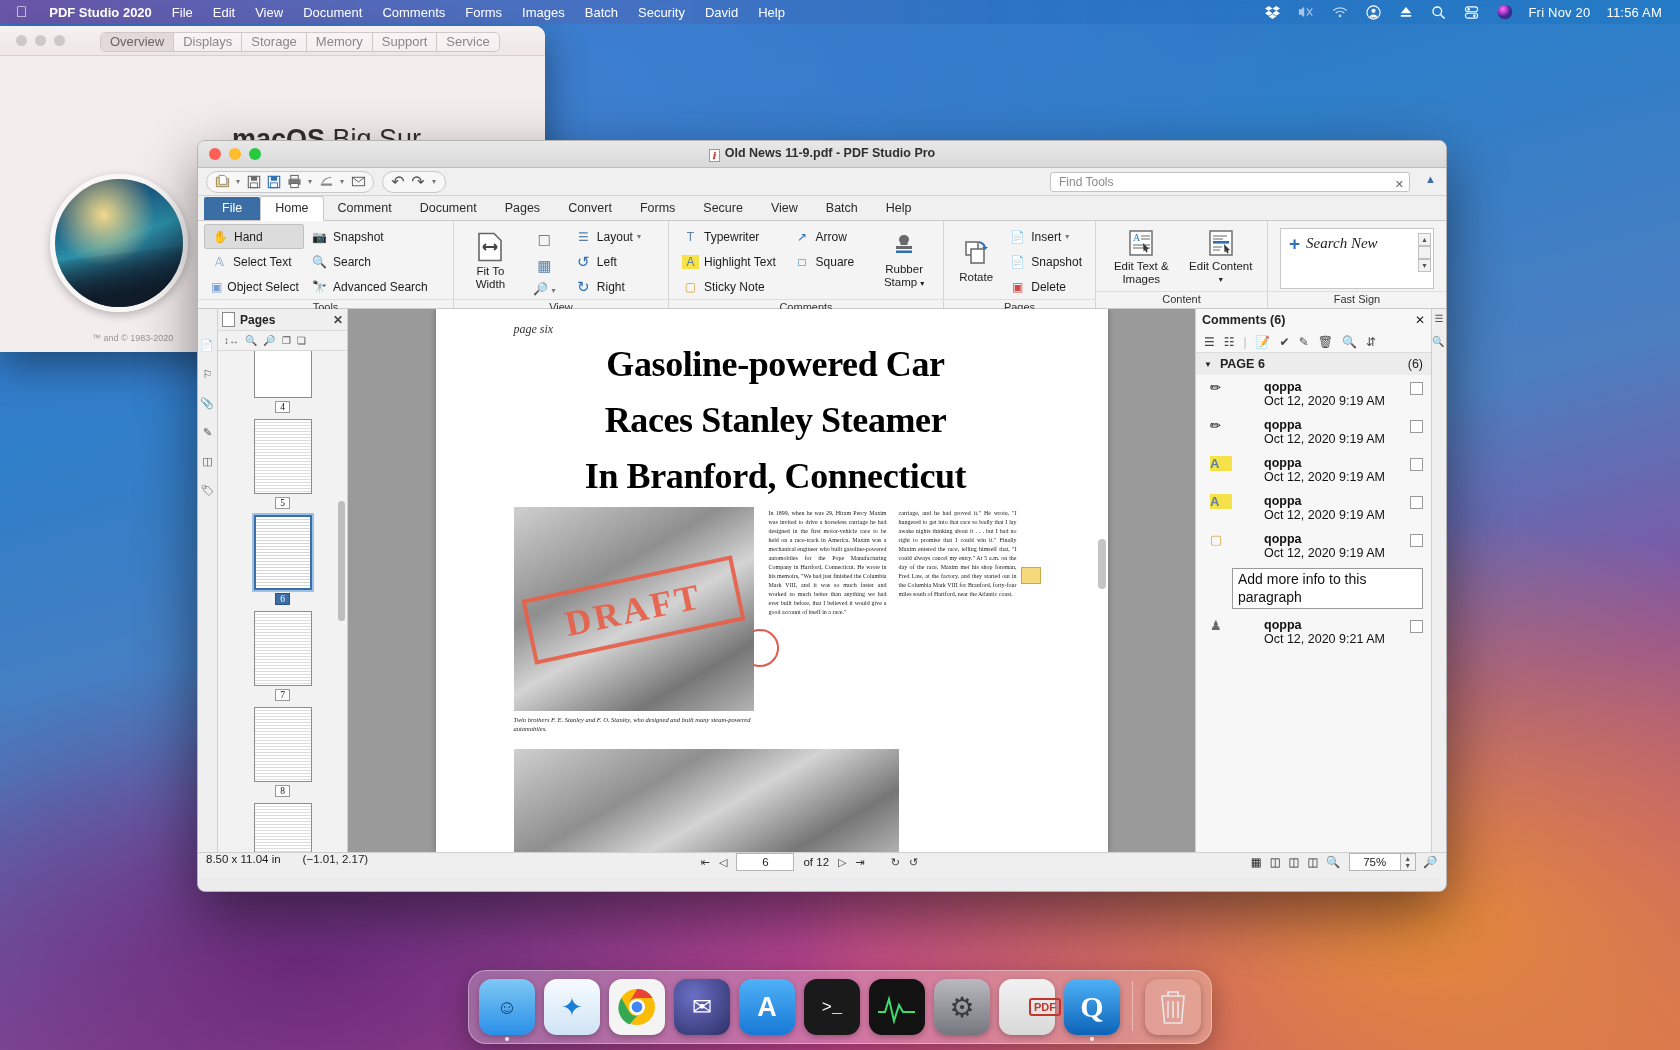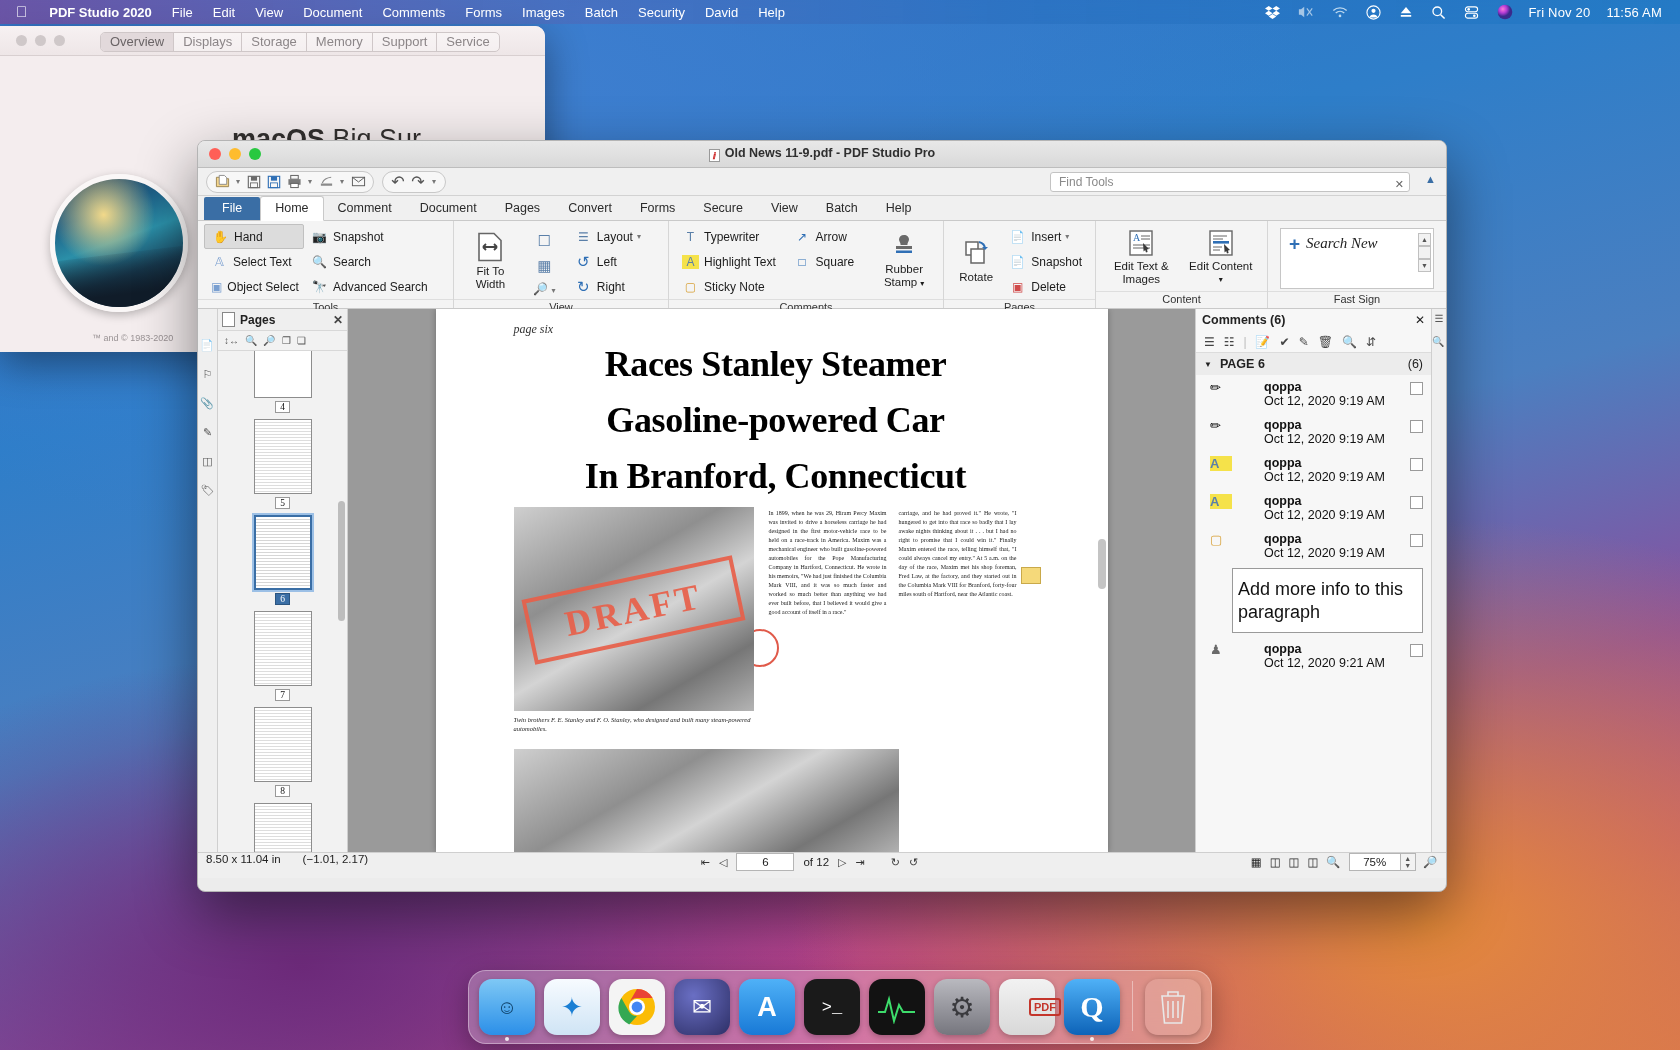--- a/index.html
+++ b/index.html
@@ -206,21 +206,21 @@
   .cplist { flex: 1; overflow: hidden; }
   .cpgroup { background: #ececec; display: flex; align-items: center; font-size: 12.5px; font-weight: bold; color: #222; padding: 4px 8px; }
   .cpgroup .ct { margin-left: auto; font-weight: normal; }
   .cpgroup .tri { margin-right: 8px; font-size: 8px; }
   .cprow { display: flex; padding: 5px 8px 5px 14px; align-items: flex-start; }
   .cprow .ci { width: 22px; font-size: 13px; flex: none; }
   .cprow .cbody { flex: 1; margin-left: 32px; }
   .cprow .cname { font-size: 12.5px; font-weight: bold; color: #111; }
   .cprow .cdate { font-size: 12.5px; color: #111; }
   .cprow .cchk { width: 13px; height: 13px; border: 1px solid #9a9a9a; background: #fff; margin-top: 2px; flex: none; }
-  .cpnote { margin: 3px 8px 4px 36px; border: 1px solid #9a9a9a; background: #fff; font-size: 18px; color: #111; padding: 9px 5px; line-height: 1.25; }
+  .cpnote { margin: 3px 8px 4px 36px; border: 1px solid #9a9a9a; background: #fff; font-size: 14px; color: #111; padding: 2px 5px; line-height: 1.25; }
   .rightstrip { width: 15px; background: #efefef; border-left: 1px solid #cfcfcf; display: flex; flex-direction: column; align-items: center; padding-top: 4px; gap: 12px; font-size: 10px; color: #555; }
 
   
   .statusbar { height: 26px; background: #efefef; border-top: 1px solid #cfcfcf; display: flex; align-items: flex-start; font-size: 11.5px; color: #222; padding: 0 8px; }
   .sb-nav { display: flex; align-items: center; gap: 9px; margin-left: auto; margin-right: auto; }
   .sb-nav .navbtn { color: #333; font-size: 11px; }
   .pagebox { width: 58px; height: 18px; border: 1px solid #b5b5b5; background: #fff; text-align: center; line-height: 16px; font-size: 11.5px; }
   .sb-right { display: flex; align-items: center; gap: 8px; }
   .zoombox { width: 52px; height: 18px; border: 1px solid #b5b5b5; background: #fff; text-align: center; line-height: 16px; font-size: 11.5px; }
   .zoomcombo { display: flex; align-items: center; }
@@ -670,22 +670,22 @@
 
         </div>
         <div class="thumbscroll"></div>
       </div>
     </div>
 
     <div class="viewer">
       <div class="page">
         <div class="pagesix">page six</div>
         <div class="headline">
+          <div>Gasoline-powered Car</div>
           <div>Races Stanley Steamer</div>
-          <div>Gasoline-powered Car</div>
           <div>In Branford, Connecticut</div>
         </div>
         <div class="redcircle"></div>
         <div class="byline">by David Yachon</div>
 
         <div class="photo p1"></div>
         <div class="draft">DRAFT</div>
         <div class="photocap">Twin brothers F. E. Stanley and F. O. Stanley, who designed and built many steam-powered automobiles.</div>
         <div class="photo p2"></div>
 

